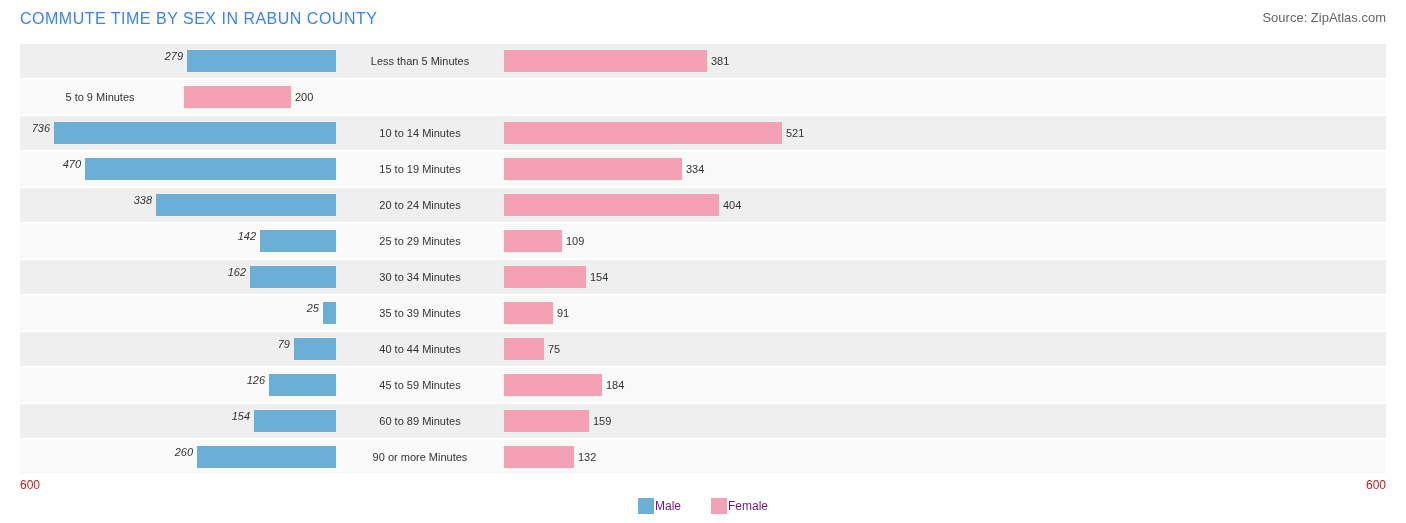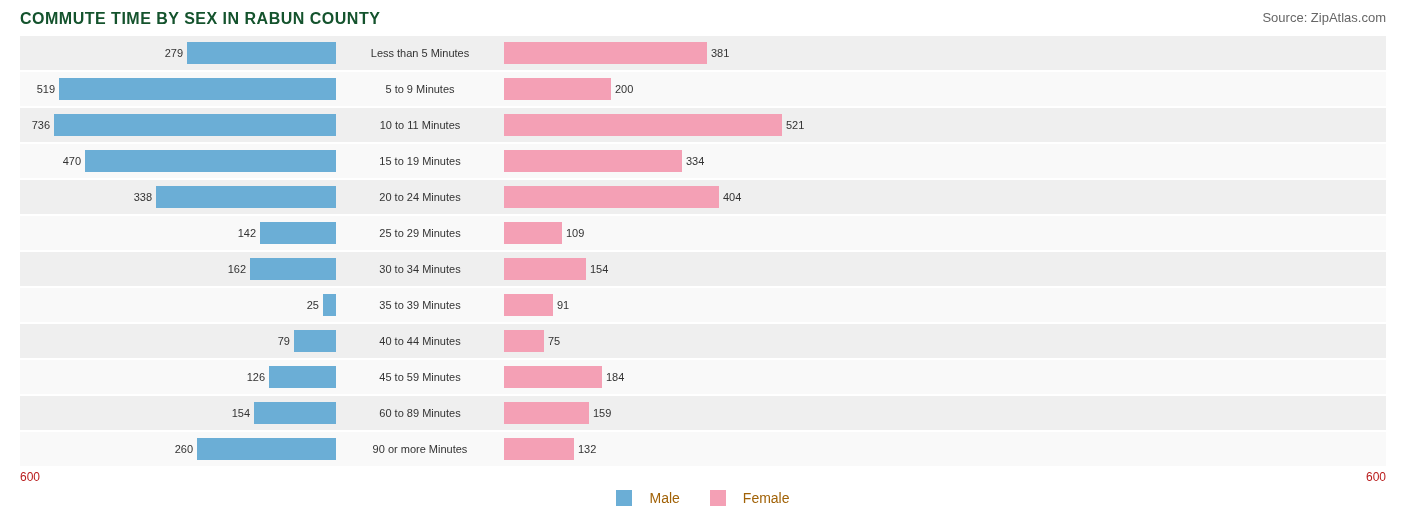--- a/index.html
+++ b/index.html
@@ -11,24 +11,24 @@
       overflow: hidden;
     }
     .chart-container {
       width: 1406px;
       height: 523px;
       padding: 10px 20px 40px 20px;
       position: relative;
     }
     .chart-title {
       font-size: 16px;
-      font-weight: bold;
+      font-weight: normal;
       text-transform: uppercase;
-      color: #14532d;
-      margin-bottom: 8px;
+      color: #3b82f6;
+      margin-bottom: 16px;
       letter-spacing: 0.5px;
     }
     .source-text {
       position: absolute;
       top: 10px;
       right: 20px;
       font-size: 13px;
       color: #666;
     }
     .row {
@@ -36,25 +36,25 @@
       align-items: center;
       height: 34px;
       margin-bottom: 2px;
       background: #f5f5f5;
     }
     .row:nth-child(odd) { background: #efefef; }
     .row:nth-child(even) { background: #f9f9f9; }
 
     .left-section {
       display: flex;
-      align-items: center;
       justify-content: flex-end;
       width: 320px;
       padding-right: 4px;
       position: relative;
+      font-style: italic;
     }
     .left-value {
       font-size: 11px;
       color: #333;
       margin-right: 4px;
       min-width: 30px;
       text-align: right;
     }
     .left-bar {
       height: 22px;
@@ -88,23 +88,23 @@
     .legend {
       display: flex;
       justify-content: center;
       gap: 30px;
       margin-top: 6px;
       align-items: center;
     }
     .legend-item {
       display: flex;
       align-items: center;
-      gap: 17px;
-      font-size: 14px;
-      color: #a16207;
+      gap: 1px;
+      font-size: 12px;
+      color: #701a75;
     }
     .legend-box {
       width: 16px;
       height: 16px;
     }
     .axis-labels {
       display: flex;
       justify-content: space-between;
       padding: 0 0 0 0;
       font-size: 12px;
@@ -133,36 +133,32 @@
         <span class="left-value">279</span>
         <span class="left-bar" style="width:149px;"></span>
       </div>
       <div class="label-cell">Less than 5 Minutes</div>
       <div class="right-section">
         <span class="right-bar" style="width:203px;"></span>
         <span class="right-value">381</span>
       </div>
     </div>
       <div class="row">
-      <div class="left-section">
-        <span class="left-value">519</span>
-        <span class="left-bar" style="width:277px;"></span>
-      </div>
       <div class="label-cell">5 to 9 Minutes</div>
       <div class="right-section">
         <span class="right-bar" style="width:107px;"></span>
         <span class="right-value">200</span>
       </div>
     </div>
       <div class="row">
       <div class="left-section">
         <span class="left-value">736</span>
         <span class="left-bar" style="width:290px;"></span>
       </div>
-      <div class="label-cell">10 to 11 Minutes</div>
+      <div class="label-cell">10 to 14 Minutes</div>
       <div class="right-section">
         <span class="right-bar" style="width:278px;"></span>
         <span class="right-value">521</span>
       </div>
     </div>
       <div class="row">
       <div class="left-section">
         <span class="left-value">470</span>
         <span class="left-bar" style="width:251px;"></span>
       </div>

